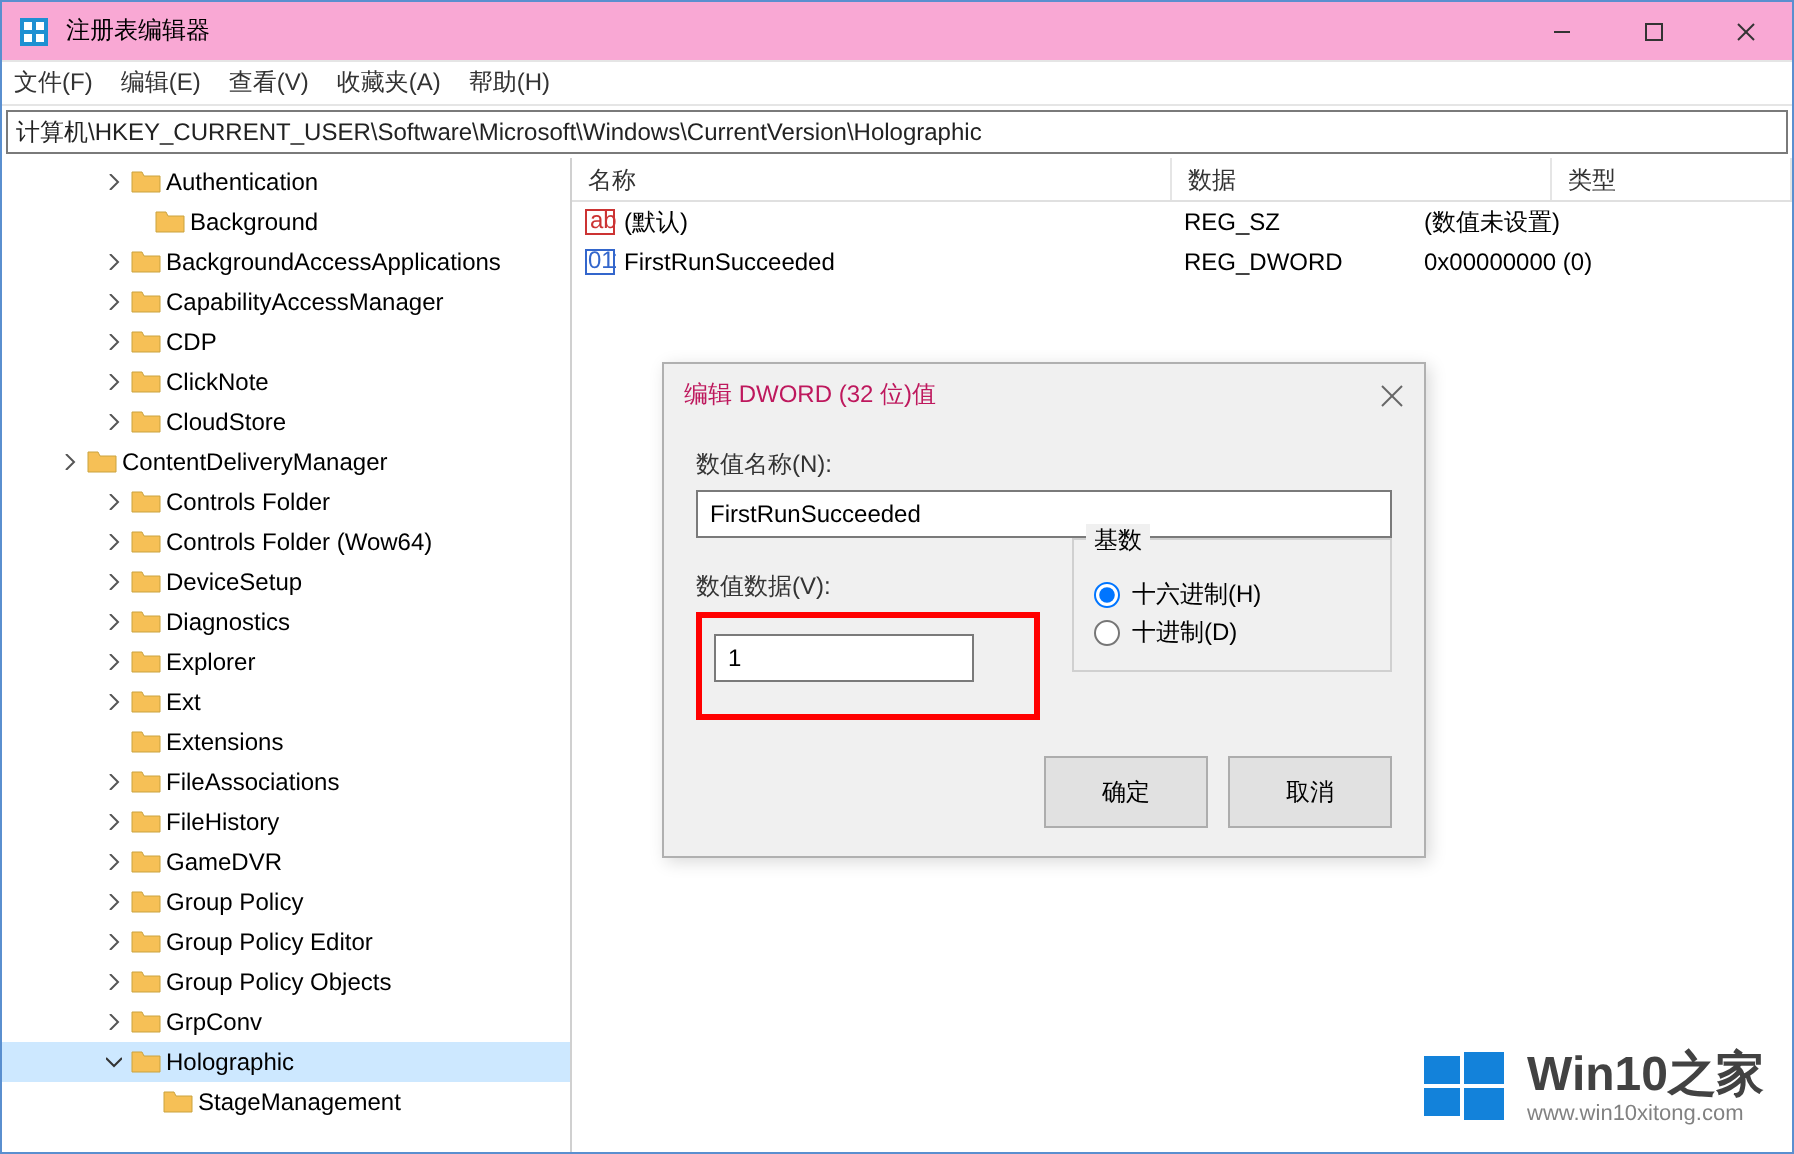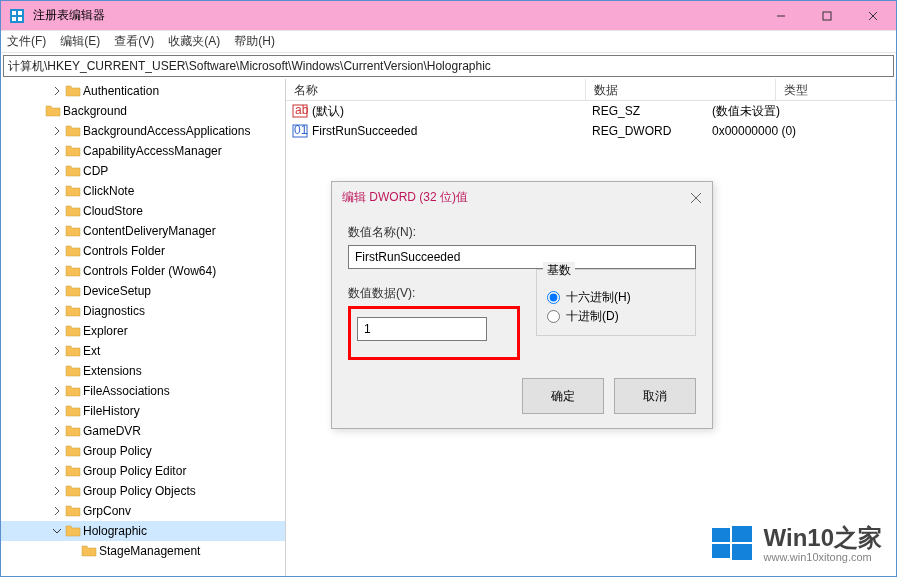--- a/index.html
+++ b/index.html
@@ -107,21 +107,21 @@
             <path d="M2 0 L6 4 L2 8" fill="none" stroke="#555" stroke-width="1"></path>
           </svg>
         </span>
         <span class="folder-icon">
           <svg viewBox="0 0 16 16">
             <path d="M1 3h5l1 2h8v8H1z" fill="#f6c056" stroke="#caa33f" stroke-width="0.5"></path>
           </svg>
         </span>
         <span class="tree-label">Authentication</span>
       </div>
-      <div class="tree-row" style="padding-left: 28px;">
+      <div class="tree-row" style="padding-left: 60px;">
         <span class="tw"></span>
         <span class="folder-icon">
           <svg viewBox="0 0 16 16">
             <path d="M1 3h5l1 2h8v8H1z" fill="#f6c056" stroke="#caa33f" stroke-width="0.5"></path>
           </svg>
         </span>
         <span class="tree-label">Background</span>
       </div>
       <div class="tree-row" style="padding-left: 48px;">
         <span class="tw">
@@ -181,21 +181,21 @@
             <path d="M2 0 L6 4 L2 8" fill="none" stroke="#555" stroke-width="1"></path>
           </svg>
         </span>
         <span class="folder-icon">
           <svg viewBox="0 0 16 16">
             <path d="M1 3h5l1 2h8v8H1z" fill="#f6c056" stroke="#caa33f" stroke-width="0.5"></path>
           </svg>
         </span>
         <span class="tree-label">CloudStore</span>
       </div>
-      <div class="tree-row" style="padding-left: 48px;">
+      <div class="tree-row" style="padding-left: 26px;">
         <span class="tw">
           <svg width="8" height="8">
             <path d="M2 0 L6 4 L2 8" fill="none" stroke="#555" stroke-width="1"></path>
           </svg>
         </span>
         <span class="folder-icon">
           <svg viewBox="0 0 16 16">
             <path d="M1 3h5l1 2h8v8H1z" fill="#f6c056" stroke="#caa33f" stroke-width="0.5"></path>
           </svg>
         </span>

